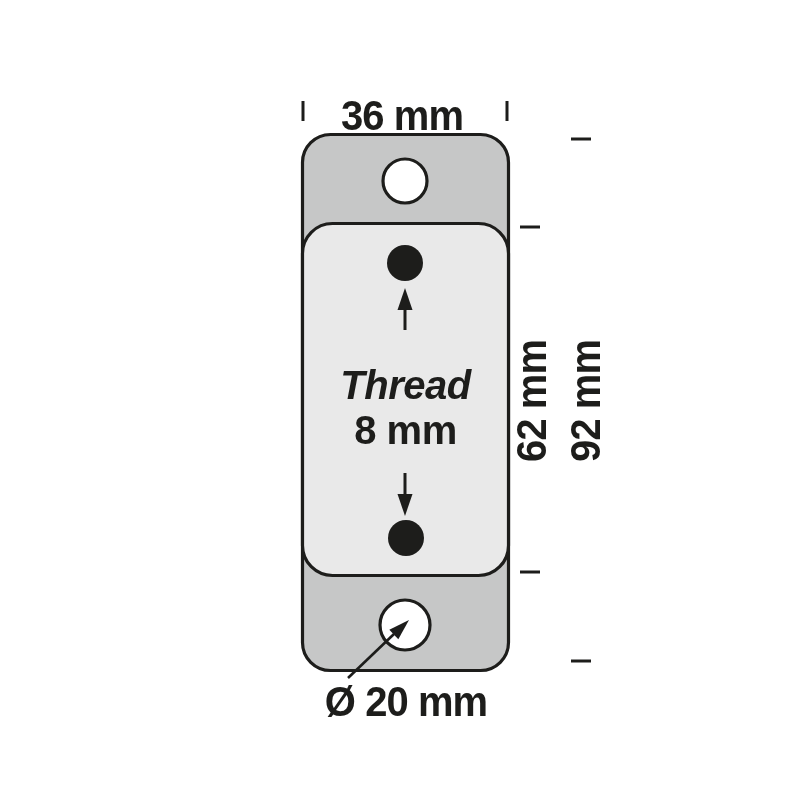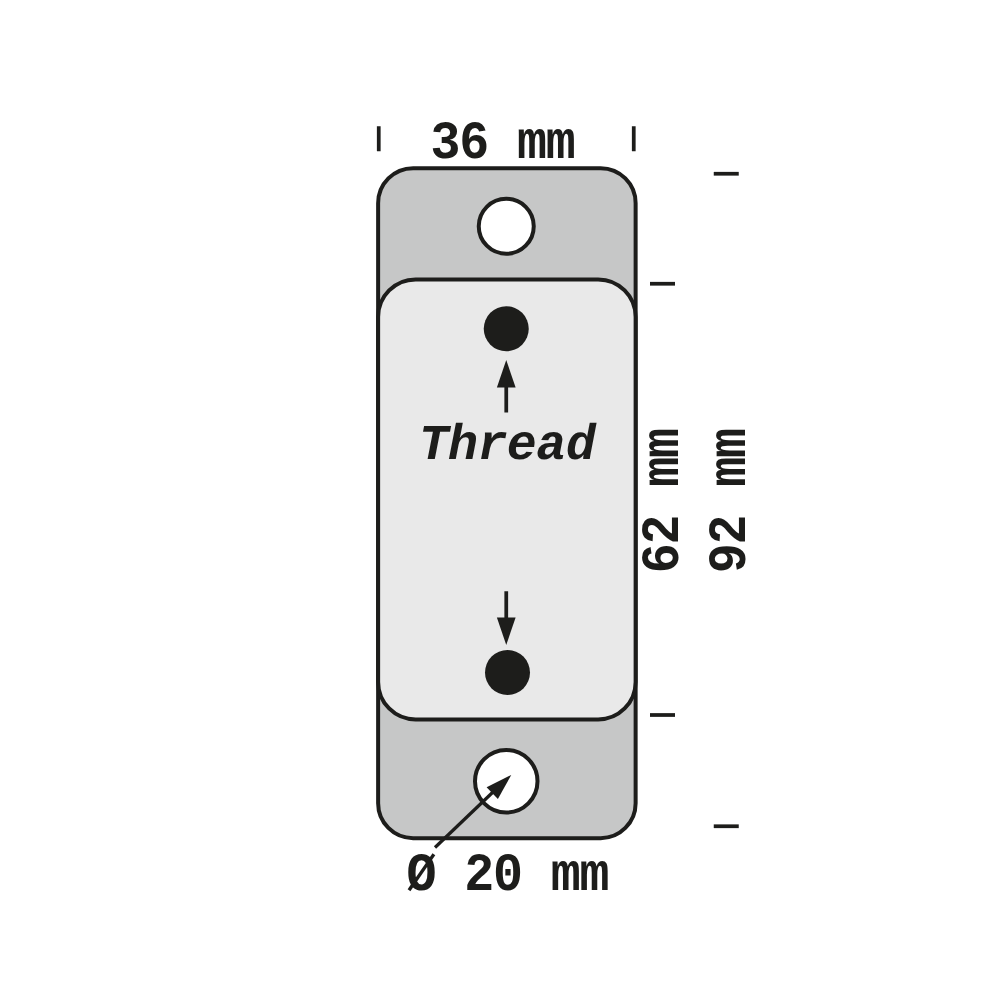--- a/index.html
+++ b/index.html
@@ -6,21 +6,21 @@
     margin: 0;
     padding: 0;
     background: #ffffff;
   }
   .canvas {
     position: relative;
     width: 800px;
     height: 800px;
     background: #ffffff;
     overflow: hidden;
-    font-family: Liberation Mono, monospace;
+    font-family: Liberation Sans, sans-serif;
     color: #1d1d1b;
   }
   .drawing-svg {
     position: absolute;
     left: 0;
     top: 0;
     width: 800px;
     height: 800px;
   }
   .ol {
@@ -63,20 +63,21 @@
     top: 335px;
     width: 207px;
     text-align: center;
     font-weight: 700;
     font-size: 40px;
     line-height: 45px;
     letter-spacing: -0.5px;
   }
   .thread-note .en {
     font-style: italic;
+    margin-top: 28px;
   }
 </style>
 </head>
 <body>
 
 <div class="canvas">
 
   <svg class="drawing-svg" viewBox="0 0 800 800">
 
     <rect x="302.5" y="134.5" width="206" height="536" rx="28" ry="28" class="ol" fill="#c6c7c7"></rect>
@@ -107,20 +108,21 @@
     <line x1="520" y1="572" x2="540" y2="572" class="tick"></line>
 
     <line x1="571" y1="139" x2="591" y2="139" class="tick"></line>
     <line x1="571" y1="661" x2="591" y2="661" class="tick"></line>
   </svg>
 
   <div class="dim-label h-center" style="left:402px; top:92px;">36 mm</div>
 
   <div class="thread-note">
     <div class="en">Thread</div>
+    <div class="size">8 mm</div>
   </div>
 
   <div class="dim-label v-label" style="left:531px; top:401px;">62 mm</div>
 
   <div class="dim-label v-label" style="left:585px; top:401px;">92 mm</div>
 
   <div class="dim-label h-center" style="left:406px; top:678px;">Ø 20 mm</div>
 
 </div>
 

